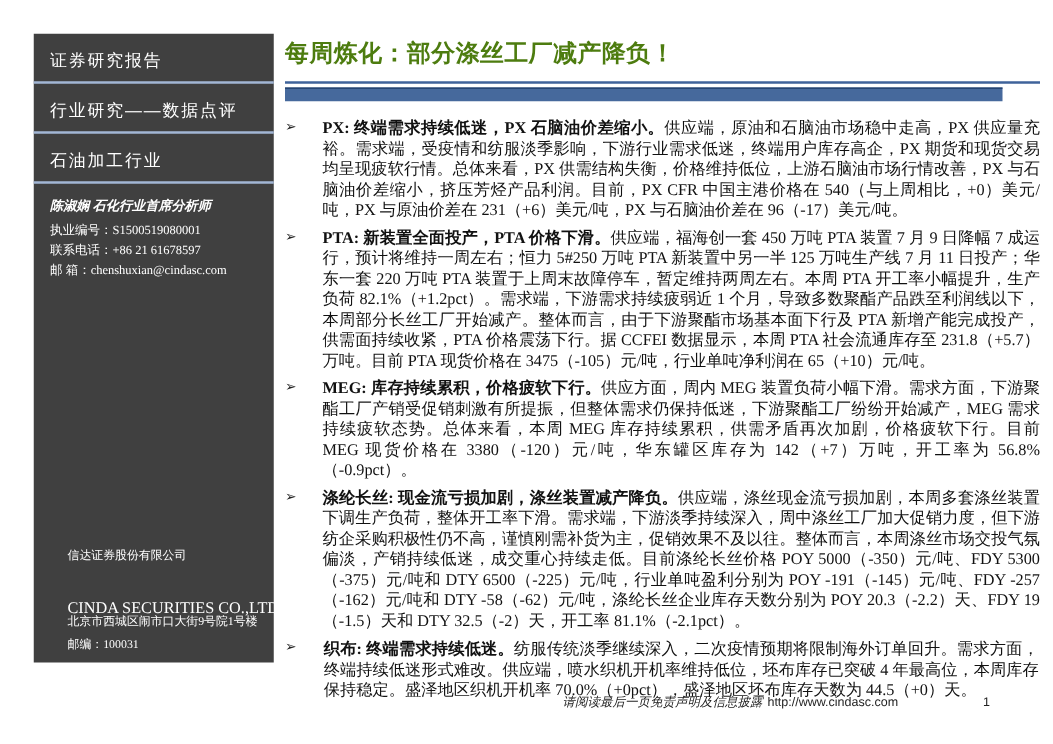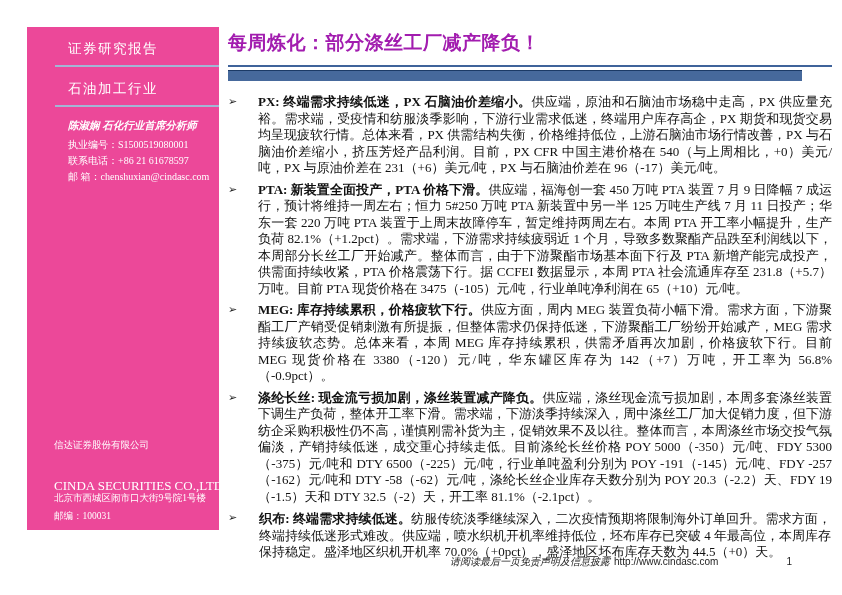--- a/index.html
+++ b/index.html
@@ -10,23 +10,22 @@
     background: #ffffff;
     font-family: "Liberation Serif", "DejaVu Serif", serif;
     color: #111111;
     overflow: hidden;
   }
 
   
   .sidebar {
     position: absolute; left: 27px; top: 27px;
     width: 192px; height: 503px;
-    background: #ec4899;
+    background: #404040;
     color: #ffffff;
-    padding-left: 28px;
   }
   .sb-heading {
     font-family: "Liberation Sans", "DejaVu Sans", sans-serif;
     font-size: 13.5px;
     letter-spacing: 1.5px;
     padding: 13px 8px 7px 13px;
     border-bottom: 2px solid #a2b6d5;
     white-space: nowrap;
   }
   .sb-analyst {
@@ -47,21 +46,21 @@
     line-height: 12.5px;
     white-space: nowrap;
   }
   .sb-company .en { font-family: Liberation Serif, serif; font-size: 13px; margin-top: 28px; }
   .sb-company .postcode { margin-top: 5px; }
 
   
   .main { position: absolute; left: 228px; top: 30px; width: 604px; }
   .title {
     font-family: "Liberation Sans", "DejaVu Sans", sans-serif;
-    font-size: 19px; font-weight: bold; color: #a21caf;
+    font-size: 19px; font-weight: bold; color: #4d7c0f;
     letter-spacing: 0.5px;
   }
   .title-rule { margin-top: 9px; height: 2px; background: #3f639a; width: 604px; }
 
   .summary-row {
     margin-top: 19px; width: 574px;
     display: flex; justify-content: space-between; align-items: flex-end;
   }
   .section-label {
     color: #17365d; font-weight: bold; font-size: 12.5px;
@@ -102,20 +101,21 @@
     font-family: "Liberation Sans", "DejaVu Sans", sans-serif;
     margin-left: 4px; color: #222222; text-decoration: none;
   }
   .footer .f-page { margin-left: 68px; margin-right: 10px; font-family: "Liberation Sans", sans-serif; }
 </style>
 </head>
 <body>
 
 <div class="sidebar">
   <div class="sb-heading">证券研究报告</div>
+  <div class="sb-heading">行业研究——数据点评</div>
   <div class="sb-heading">石油加工行业</div>
 
   <div class="sb-analyst">
     <div class="name">陈淑娴  石化行业首席分析师</div>
     <div>执业编号：S1500519080001</div>
     <div>联系电话：+86 21 61678597</div>
     <div>邮  箱：chenshuxian@cindasc.com</div>
   </div>
 
   <div class="sb-company">

